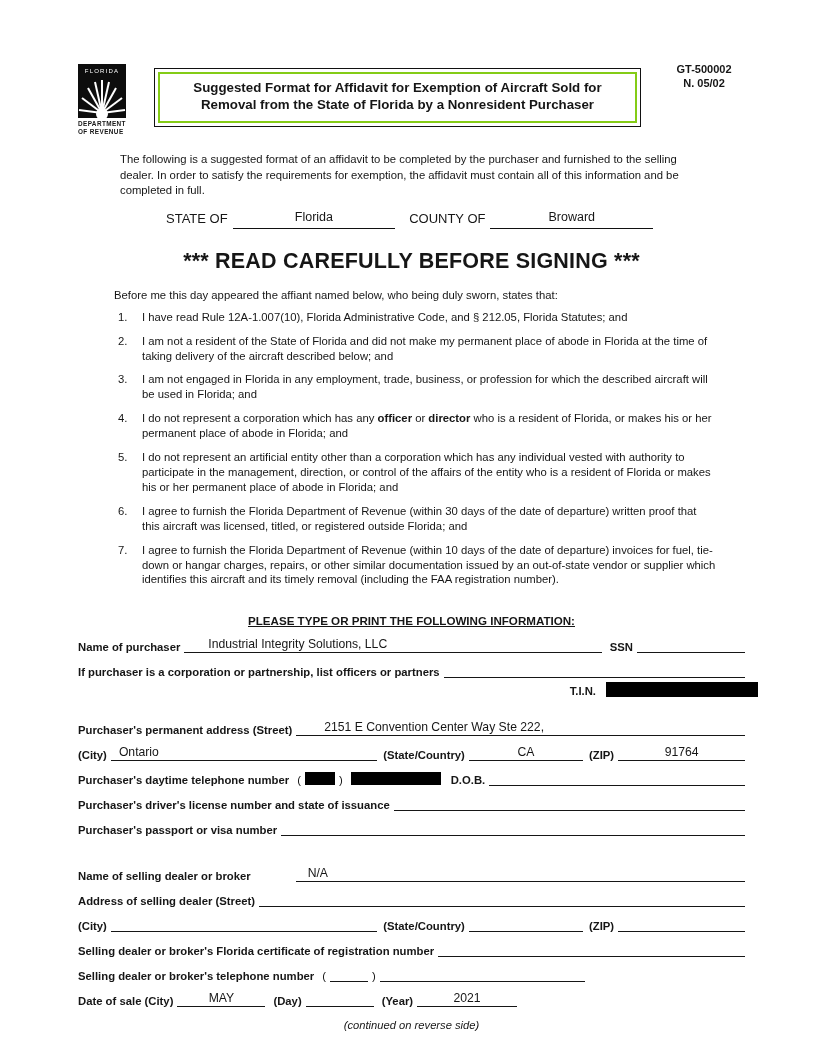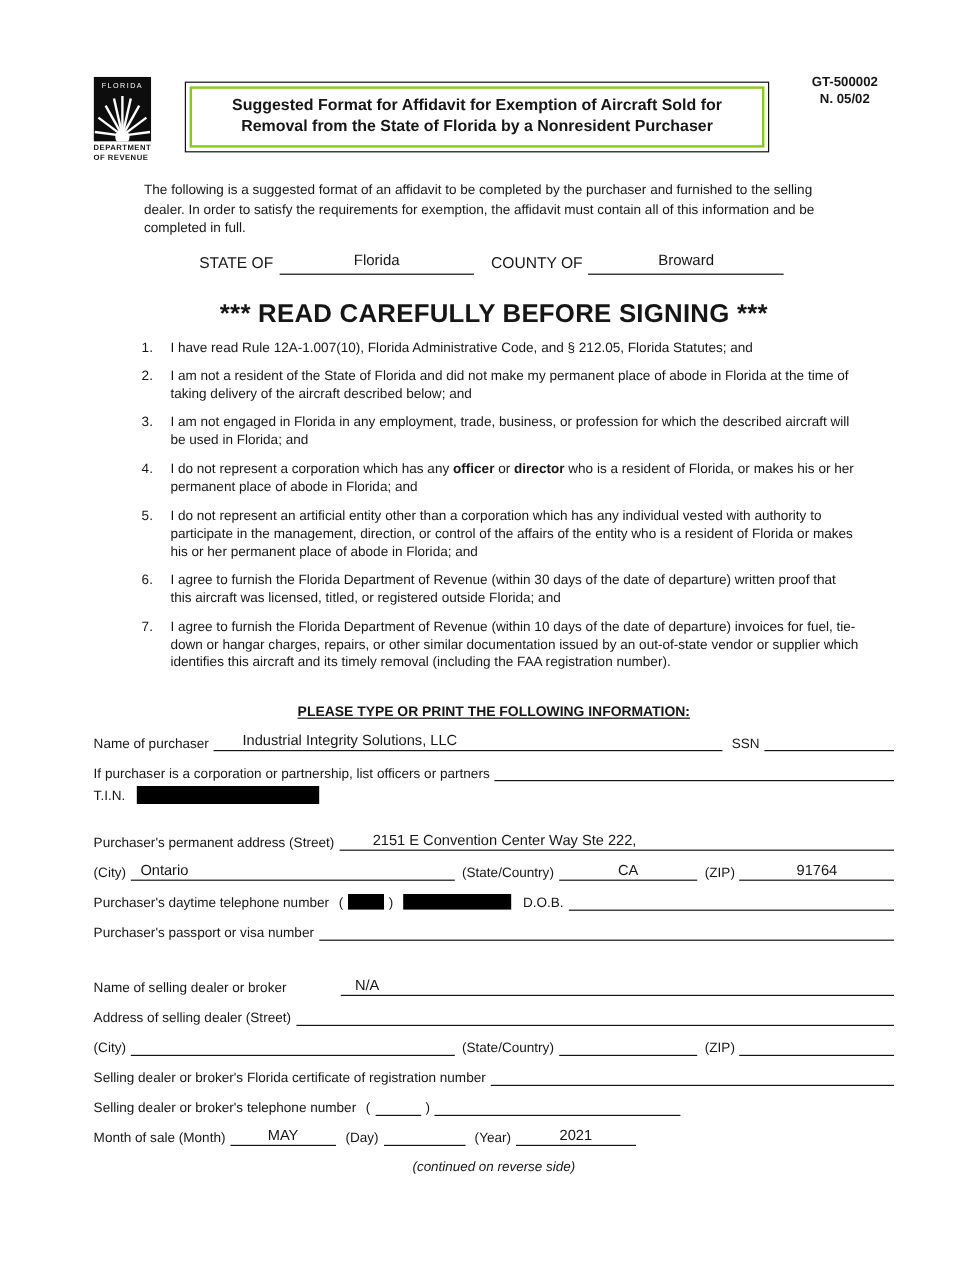--- a/index.html
+++ b/index.html
@@ -32,36 +32,36 @@
   .items { margin:4px 28px 0 40px; }
   .item { display:flex; margin-top:9px; font-size:11.3px; line-height:1.32; }
   .inum { width:24px; flex:none; }
   .itext { flex:1; }
   .itext b { font-weight:bold; }
   
   .print-notice { text-align:center; font-weight:bold; font-size:11.6px; margin-top:27px;text-decoration:underline; }
   
   .fields { margin-top:10px; }
   .frow { display:flex; align-items:flex-end; margin-top:9px; font-size:11.3px; }
-  .lbl { white-space:nowrap; margin-right:4px; }
+  .lbl { white-space:nowrap; margin-right:4px;font-weight:bold; }
   .line { border-bottom:1px solid #161616; min-height:15px; display:inline-flex; align-items:flex-end; }
   .grow { flex:1; }
   .center { justify-content:center; }
   .val { position:relative; top:-1px; font-size:12.2px; white-space:nowrap;text-align:right; }
   .vname { margin-left:24px; }
   .vstreet { margin-left:28px;margin-top:15px; }
   .vcity { margin-left:8px; }
   .vna { margin-left:12px; }
   .ml6{margin-left:6px} .ml8{margin-left:8px} .ml10{margin-left:10px}
   .w38{width:38px} .w68{width:68px} .w88{width:88px} .w100{width:100px}
   .w108{width:108px} .w205{width:205px}
   .fl21{flex:2.1} .fl09{flex:0.9} .fl1{flex:1}
   .paren { margin:0 4px; }
   .redact { background:#000; display:inline-block; }
-  .tin-row { margin-top:4px; }
+  .tin-row { justify-content:flex-end; margin-top:4px; }
   .tin-redact { width:152px; height:15px; margin-left:6px; margin-right:-13px; }
   .area-redact { width:30px; height:13px; position:relative; top:-1px; }
   .num-redact { width:90px; height:13px; margin-left:4px; position:relative; top:-1px; }
   .gap-top { margin-top:30px;gap:41px; }
   .continued { text-align:center; font-style:italic; font-size:11.2px; margin-top:12px; }
 </style>
 </head>
 <body>
 
 <div class="page">
@@ -108,20 +108,21 @@
         <span class="jval">Florida</span>
       </span>
     <span class="jur-lbl ml14">COUNTY OF</span>
     <span class="jline">
         <span class="jval">Broward</span>
       </span>
   </div>
 
   <div class="warning">*** READ CAREFULLY BEFORE SIGNING ***</div>
 
+  <div class="affirm">Before me this day appeared the affiant named below, who being duly sworn, states that:</div>
 
   <div class="items">
     <div class="item">
       <span class="inum">1.</span>
       <span class="itext">I have read Rule 12A-1.007(10), Florida Administrative Code, and § 212.05, Florida Statutes; and</span>
     </div>
     <div class="item">
       <span class="inum">2.</span>
       <span class="itext">I am not a resident of the State of Florida and did not make my permanent place of abode in Florida at the time of taking delivery of the aircraft described below; and</span>
     </div>
@@ -195,20 +196,24 @@
     <div class="frow">
       <span class="lbl">Purchaser's daytime telephone number</span>
       <span class="paren">(</span>
       <span class="redact area-redact"></span>
       <span class="paren">)</span>
       <span class="redact num-redact"></span>
       <span class="lbl ml10">D.O.B.</span>
       <span class="line grow"></span>
     </div>
 
+    <div class="frow">
+      <span class="lbl">Purchaser's driver's license number and state of issuance</span>
+      <span class="line grow"></span>
+    </div>
 
     <div class="frow">
       <span class="lbl">Purchaser's passport or visa number</span>
       <span class="line grow"></span>
     </div>
 
     <div class="frow gap-top">
       <span class="lbl">Name of selling dealer or broker</span>
       <span class="line grow">
           <span class="val vna">N/A</span>
@@ -236,21 +241,21 @@
 
     <div class="frow">
       <span class="lbl">Selling dealer or broker's telephone number</span>
       <span class="paren">(</span>
       <span class="line w38"></span>
       <span class="paren">)</span>
       <span class="line w205"></span>
     </div>
 
     <div class="frow">
-      <span class="lbl">Month of sale (Month)</span>
+      <span class="lbl">Date of sale (City)</span>
       <span class="line w88 center">
           <span class="val">MAY</span>
         </span>
       <span class="lbl ml8">(Day)</span>
       <span class="line w68"></span>
       <span class="lbl ml8">(Year)</span>
       <span class="line w100 center">
           <span class="val">2021</span>
         </span>
     </div>

